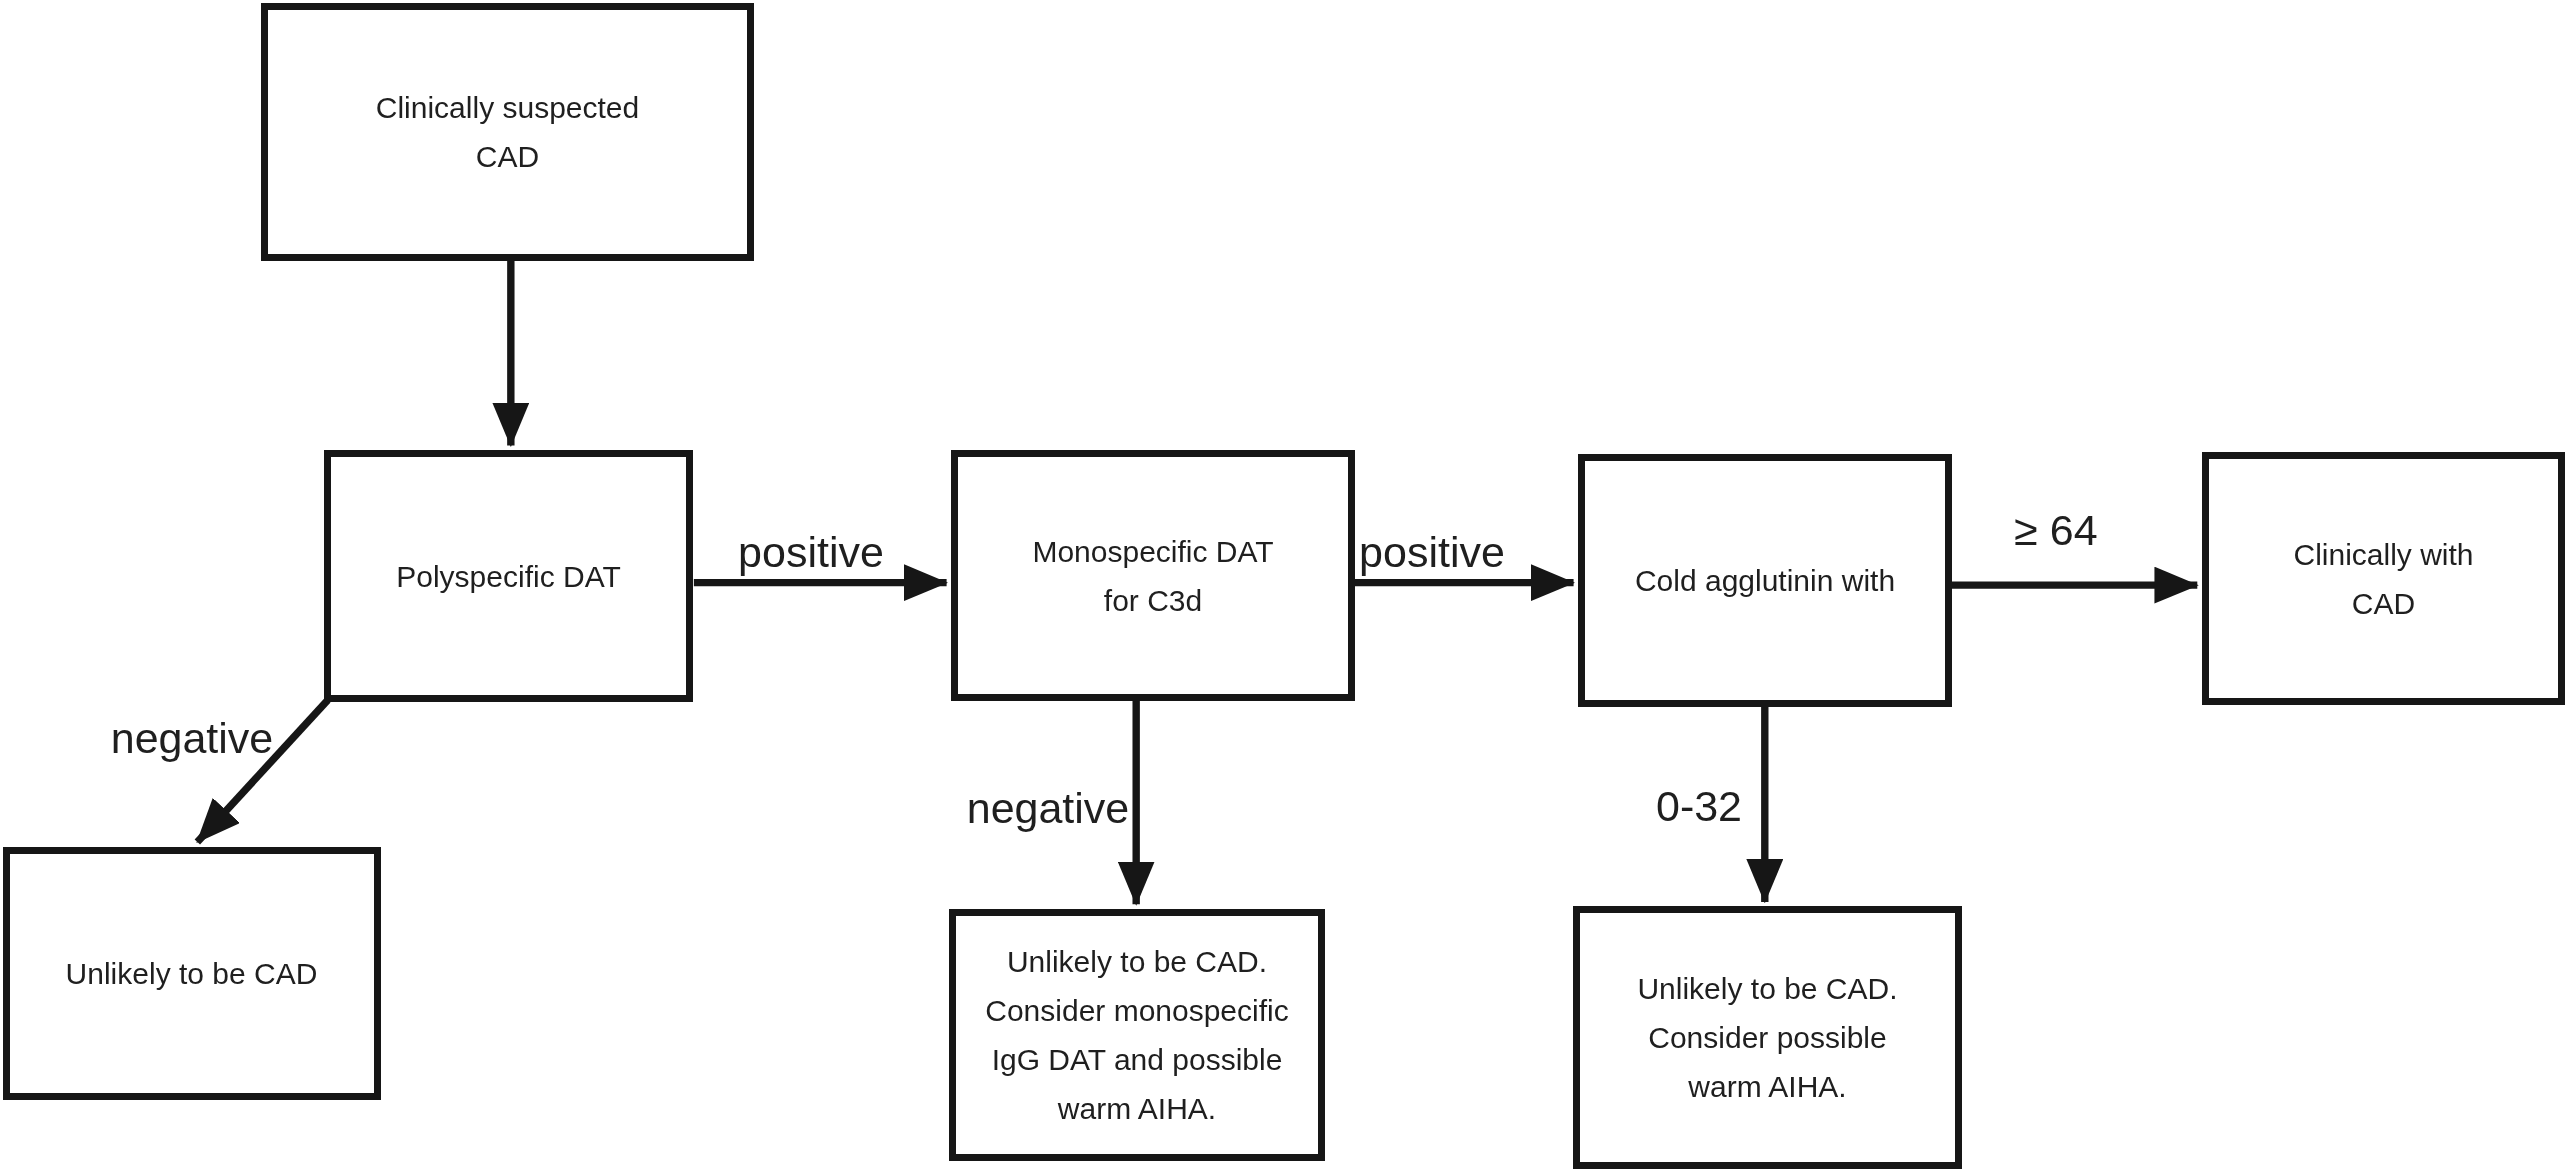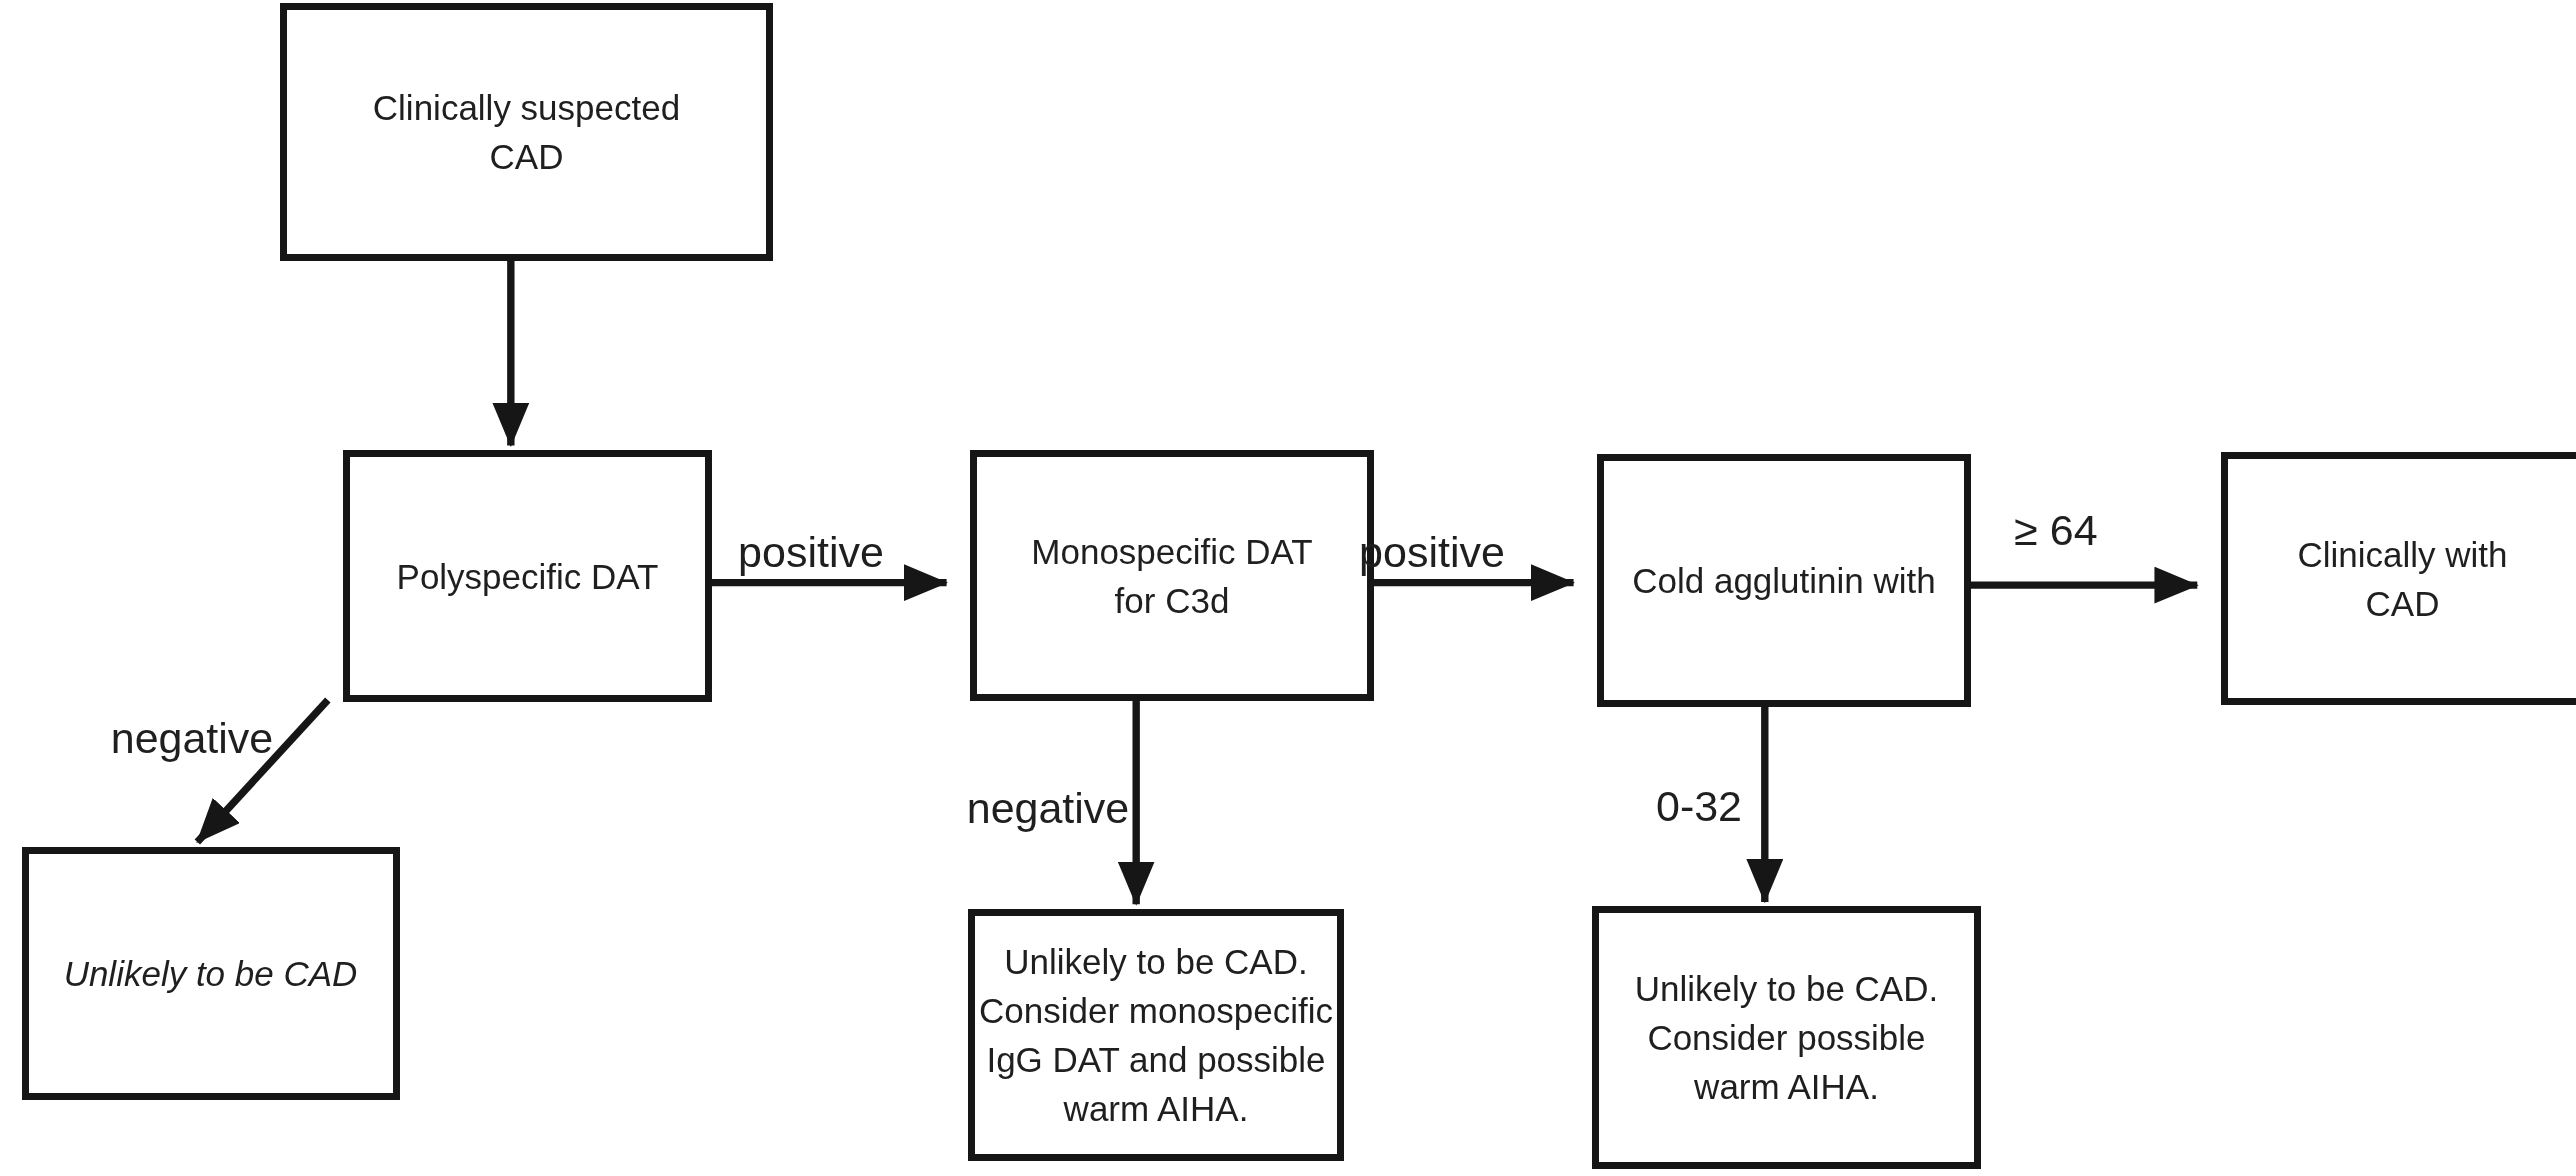--- a/index.html
+++ b/index.html
@@ -21,24 +21,23 @@
   .node{
     position:absolute;
     box-sizing:border-box;
     border:7.4px solid var(--line);
     background:var(--bg);
     display:flex;
     align-items:center;
     justify-content:center;
     text-align:center;
     white-space:pre-line;
-    font-size:35px;
+    font-size:30px;
     line-height:49px;
     color:var(--text);
-    margin-left:19px;
   }
   .edge-label{
     position:absolute;
     transform:translate(-50%,-50%);
     font-size:43px;
     line-height:39px;
     color:var(--text);
     white-space:pre;
     background:transparent;
   }
@@ -53,21 +52,21 @@
   svg.arrows .ah{
     fill:var(--line);
   }
 
   
   #n-a{left:261px;top:3.3px;width:493px;height:258px;}
   #n-b{left:324px;top:450px;width:369px;height:252px;}
   #n-c{left:951px;top:450px;width:404px;height:251px;}
   #n-d{left:1578px;top:454px;width:374px;height:253px;}
   #n-e{left:2202px;top:452px;width:363px;height:253px;}
-  #n-f{left:2.5px;top:847px;width:378px;height:253px;font-style:italic;}
+  #n-f{left:2.5px;top:847px;width:378px;height:253px;}
   #n-g{left:949px;top:909px;width:376px;height:252px;}
   #n-h{left:1573px;top:906px;width:389px;height:263px;}
 
   
   #l-pos1{left:811px;top:552px;}
   #l-pos2{left:1432px;top:552px;}
   #l-geq{left:2056px;top:530px;}
   #l-neg1{left:192px;top:738px;}
   #l-neg2{left:1048px;top:808px;}
   #l-032{left:1699px;top:806px;}

